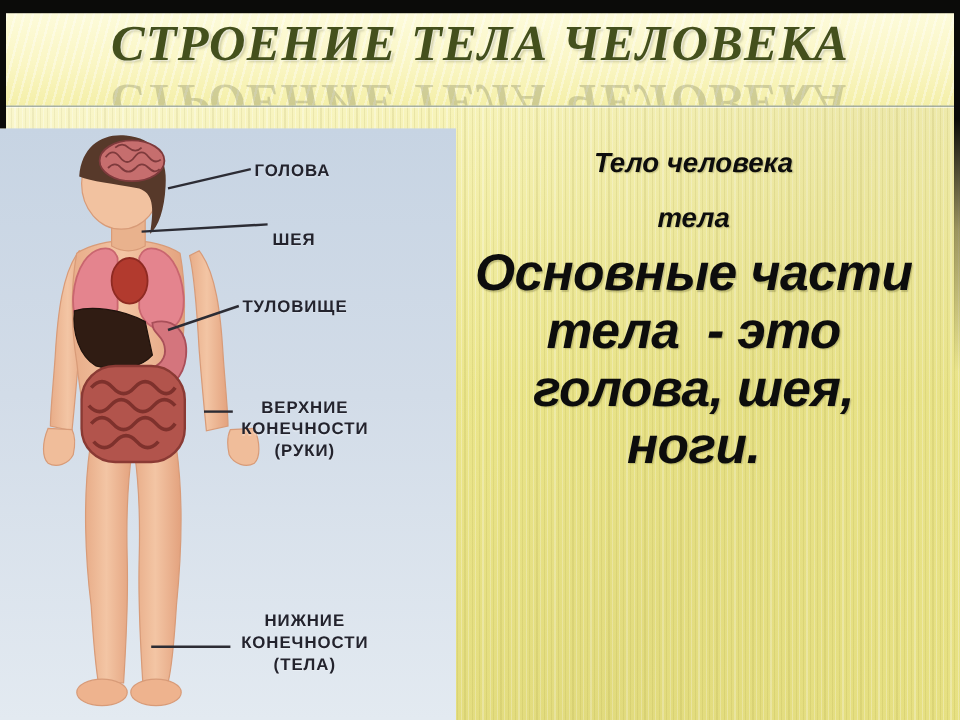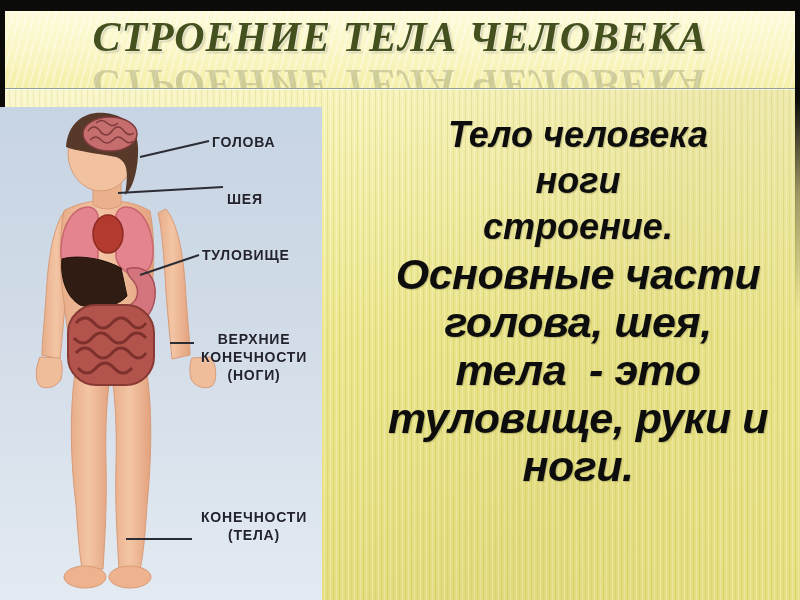--- a/index.html
+++ b/index.html
@@ -44,37 +44,37 @@
     font-style:italic;font-weight:700;font-size:42px;line-height:48px;
     letter-spacing:1px;color:#6a6f52;opacity:.30;
     transform:scaleY(-1);white-space:nowrap;
     -webkit-mask-image:linear-gradient(0deg,rgba(0,0,0,.9) 55%,rgba(0,0,0,0) 85%);
     mask-image:linear-gradient(0deg,rgba(0,0,0,.9) 55%,rgba(0,0,0,0) 85%);
   }
   .divider{position:absolute;top:88px;left:5px;right:5px;height:1px;background:#93a09b;
     box-shadow:0 1px 0 rgba(255,255,255,.55);z-index:3;}
   
   .figure-panel{
-    position:absolute;left:0;top:107px;width:322px;height:493px;z-index:4;
+    position:absolute;left:0;top:107px;width:380px;height:493px;z-index:4;
     background:linear-gradient(180deg,#c7d4e3 0%,#d2dce8 45%,#e3eaf1 100%);
   }
   .figure-panel svg{position:absolute;left:0;top:0;}
   .organ-label{
     position:absolute;font-weight:700;font-size:14px;line-height:18px;
     color:#23232d;letter-spacing:.8px;white-space:nowrap;z-index:5;
     text-shadow:0 1px 0 rgba(255,255,255,.25);
   }
   .organ-label.multi{text-align:center;width:124px;left:192px;white-space:normal;}
   
   .text-col{
     position:absolute;left:360px;top:112px;width:436px;z-index:4;
     text-align:center;color:#0d0d0d;font-style:italic;font-weight:700;
     text-shadow:1px 1px 1px rgba(60,60,10,.25);
   }
-  .p1 div{font-size:36px;line-height:46px;}
+  .p1 div{font-size:23px;line-height:46px;}
   .p2 div{font-size:43px;line-height:48px;letter-spacing:-0.5px;}
 </style>
 </head>
 <body>
 
 <div class="slide">
   <div class="sheen"></div>
 
   <div class="header-band">
     <div class="title-reflection">СТРОЕНИЕ ТЕЛА ЧЕЛОВЕКА</div>
@@ -148,35 +148,34 @@
         <line x1="126" y1="432" x2="192" y2="432"></line>
       </g>
     </svg>
 
     <div class="organ-label" style="left:212px;top:26px">ГОЛОВА</div>
     <div class="organ-label" style="left:227px;top:83px">ШЕЯ</div>
     <div class="organ-label" style="left:202px;top:139px">ТУЛОВИЩЕ</div>
     <div class="organ-label multi" style="top:223px">
       <div>ВЕРХНИЕ</div>
       <div>КОНЕЧНОСТИ</div>
-      <div>(НОГИ)</div>
+      <div>(РУКИ)</div>
     </div>
     <div class="organ-label multi" style="top:401px">
+      <div>НИЖНИЕ</div>
       <div>КОНЕЧНОСТИ</div>
       <div>(ТЕЛА)</div>
     </div>
   </div>
 
   <div class="text-col">
     <div class="p1">
       <div>Тело человека</div>
-      <div>ноги</div>
-      <div>строение.</div>
+      <div>тела</div>
     </div>
     <div class="p2">
       <div>Основные части</div>
+      <div>тела&nbsp; - это</div>
       <div>голова, шея,</div>
-      <div>тела&nbsp; - это</div>
-      <div>туловище, руки и</div>
       <div>ноги.</div>
     </div>
   </div>
 </div>
 
 </body></html>

